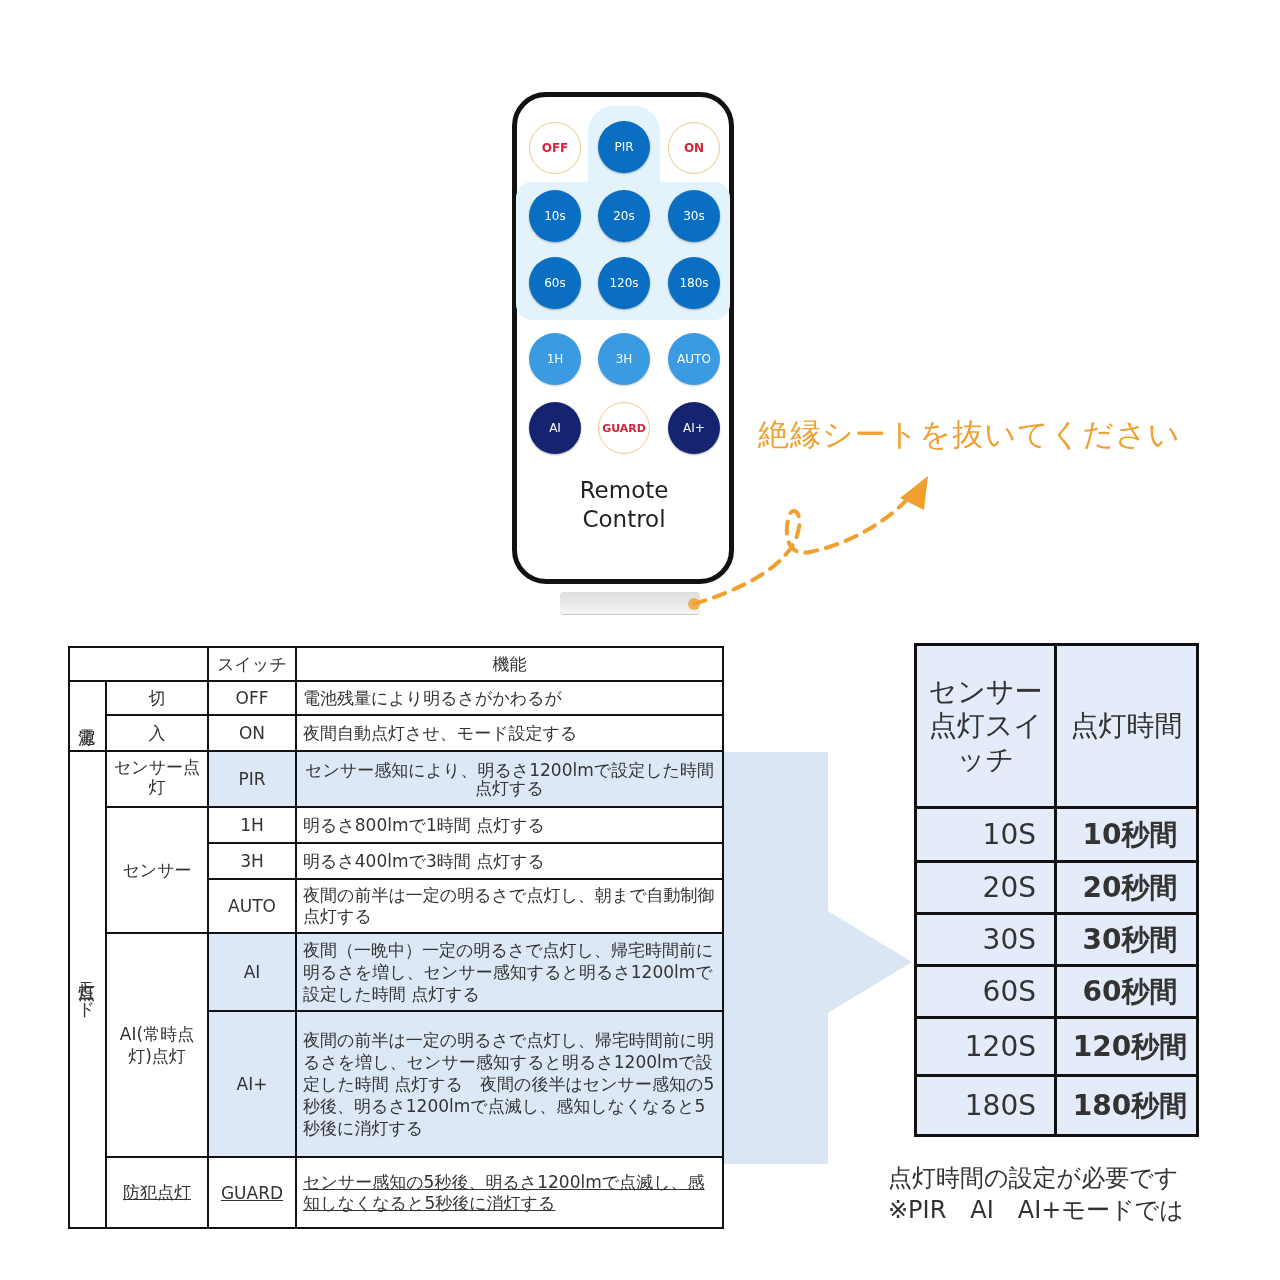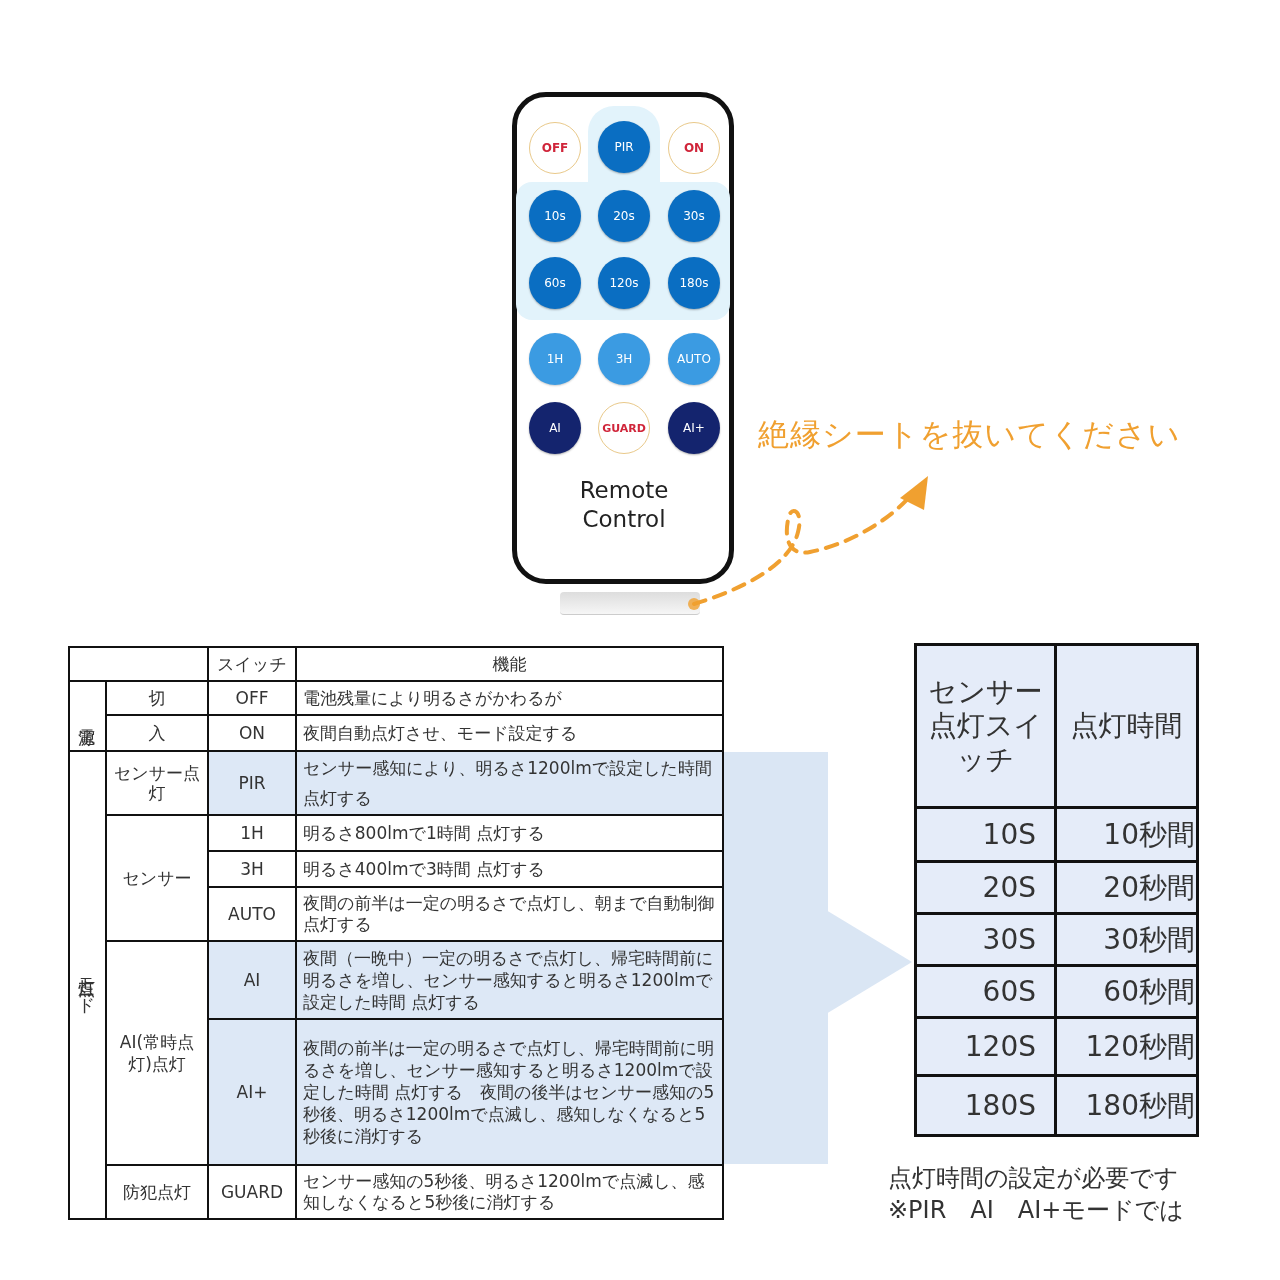--- a/index.html
+++ b/index.html
@@ -24,21 +24,21 @@
   .main-table .c{text-align:center;}
   .main-table .hl{background:#dde8f6;}
   .vert{writing-mode:vertical-rl;text-orientation:upright;text-align:center;letter-spacing:0;}
   .callout{left:724px;top:752px;width:104px;height:412px;background:#dae6f4;}
   .callout-tip{left:826px;top:910px;width:0;height:0;border-top:52px solid transparent;border-bottom:52px solid transparent;border-left:86px solid #dae6f4;}
   
   .timer-table{left:914px;top:643px;width:285px;font-size:28px;}
   .timer-table td{border:3px solid #111;background:#e5ecf9;color:#333;}
   .timer-table .hdr{height:158px;text-align:center;line-height:34px;margin-top:13px;}
   .timer-table .r1{text-align:right;padding-right:18px;}
-  .timer-table .r2{text-align:right;padding-left:8px;}
+  .timer-table .r2{text-align:center;padding-left:8px;font-weight:bold;}
   .footnote{left:888px;top:1162px;font-size:24px;line-height:32px;color:#333;white-space:nowrap;}
 </style>
 </head>
 <body>
 
 <div class="abs remote-shadow"></div>
 <div class="abs remote"></div>
 <div class="abs pir-zone"></div>
 <div class="abs timer-zone"></div>
 
@@ -126,23 +126,23 @@
     <td class="c">OFF</td>
     <td>電池残量により明るさがかわるが</td>
   </tr>
   <tr style="height:36px;">
     <td class="c">入</td>
     <td class="c">ON</td>
     <td>夜間自動点灯させ、モード設定する</td>
   </tr>
   <tr style="height:56px;">
     <td rowspan="7" class="vert">点灯モード</td>
-    <td class="c" style="line-height:20px;">センサー点灯</td>
+    <td class="c" style="line-height:20px;font-family:Liberation Mono, monospace;">センサー点灯</td>
     <td class="c hl">PIR</td>
-    <td class="hl" style="line-height:30px;">センサー感知により、明るさ1200lmで設定した時間 点灯する</td>
+    <td class="hl" style="line-height:18px;text-align:center;">センサー感知により、明るさ1200lmで設定した時間 点灯する</td>
   </tr>
   <tr style="height:36px;">
     <td rowspan="3" class="c">センサー</td>
     <td class="c">1H</td>
     <td>明るさ800lmで1時間 点灯する</td>
   </tr>
   <tr style="height:36px;">
     <td class="c">3H</td>
     <td>明るさ400lmで3時間 点灯する</td>
   </tr>
@@ -152,21 +152,21 @@
   </tr>
   <tr style="height:78px;">
     <td rowspan="2" class="c" style="line-height:22px;">AI(常時点灯)点灯</td>
     <td class="c hl">AI</td>
     <td class="hl" style="line-height:22px;">夜間（一晩中）一定の明るさで点灯し、帰宅時間前に明るさを増し、センサー感知すると明るさ1200lmで設定した時間 点灯する</td>
   </tr>
   <tr style="height:146px;">
     <td class="c hl">AI+</td>
     <td class="hl" style="line-height:22px;">夜間の前半は一定の明るさで点灯し、帰宅時間前に明るさを増し、センサー感知すると明るさ1200lmで設定した時間 点灯する　夜間の後半はセンサー感知の5秒後、明るさ1200lmで点滅し、感知しなくなると5秒後に消灯する</td>
   </tr>
-  <tr style="height:54px;">
+  <tr style="height:71px;text-decoration:underline;">
     <td class="c">防犯点灯</td>
     <td class="c">GUARD</td>
     <td style="line-height:21px;">センサー感知の5秒後、明るさ1200lmで点滅し、感知しなくなると5秒後に消灯する</td>
   </tr>
 </tbody>
   </table>
 
 <table class="abs timer-table">
   <colgroup>
       <col style="width:140px">

